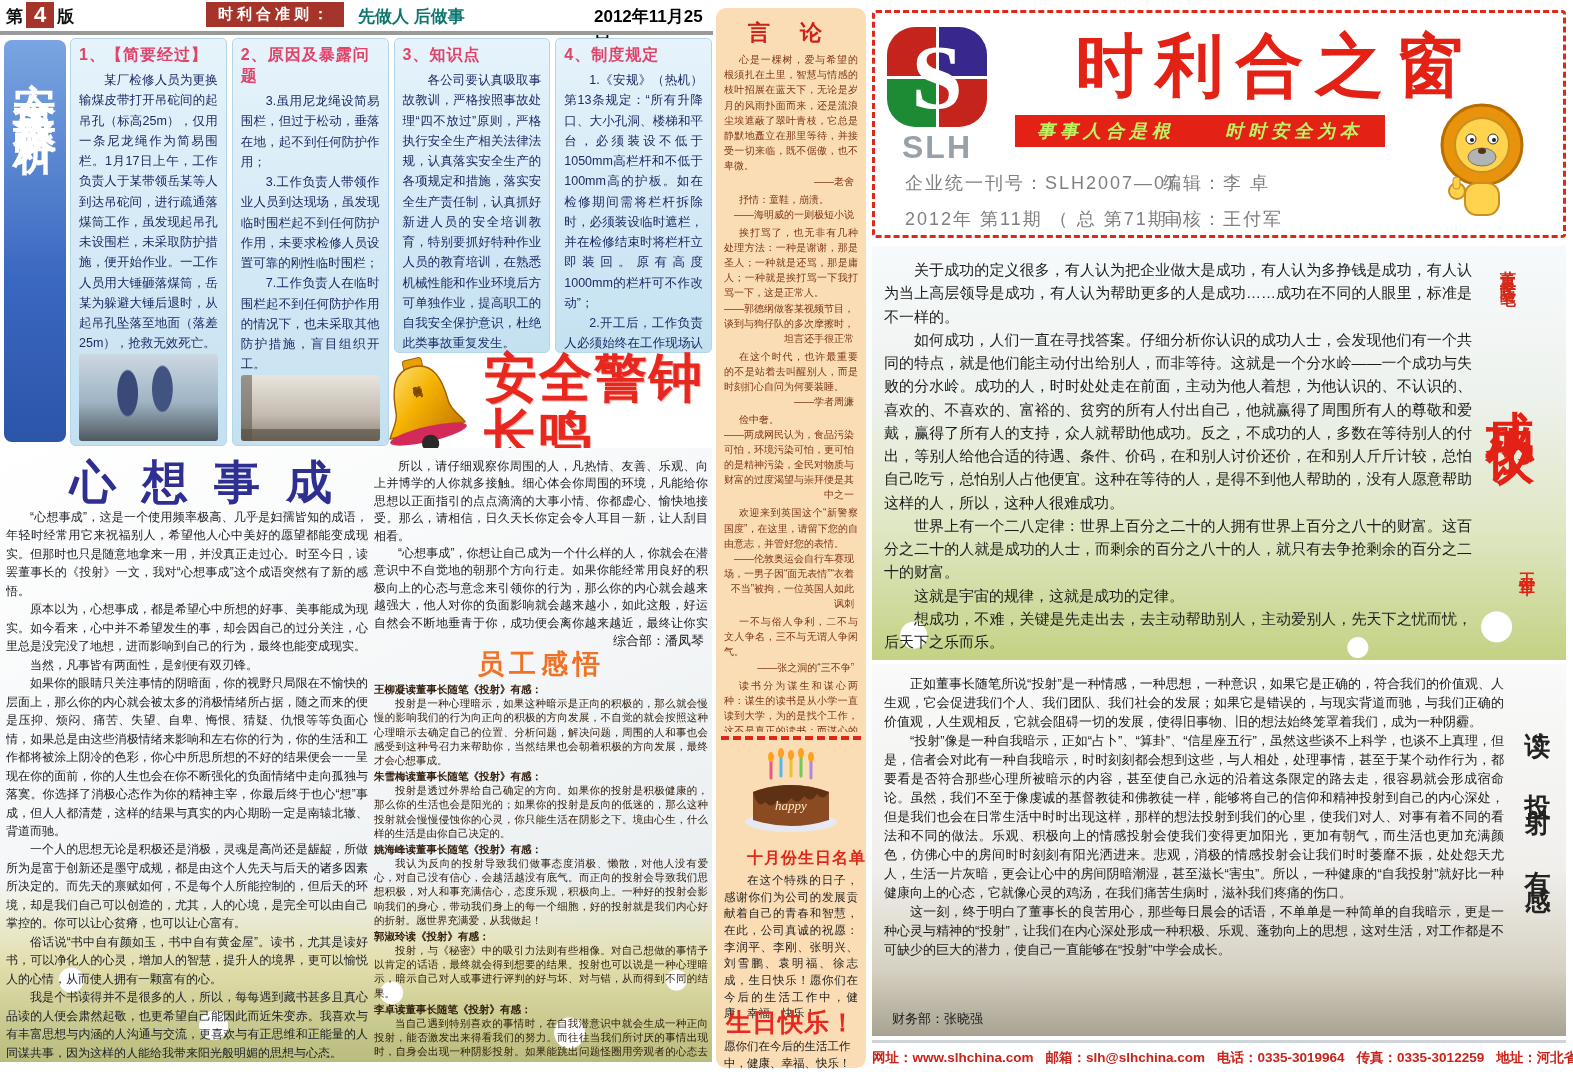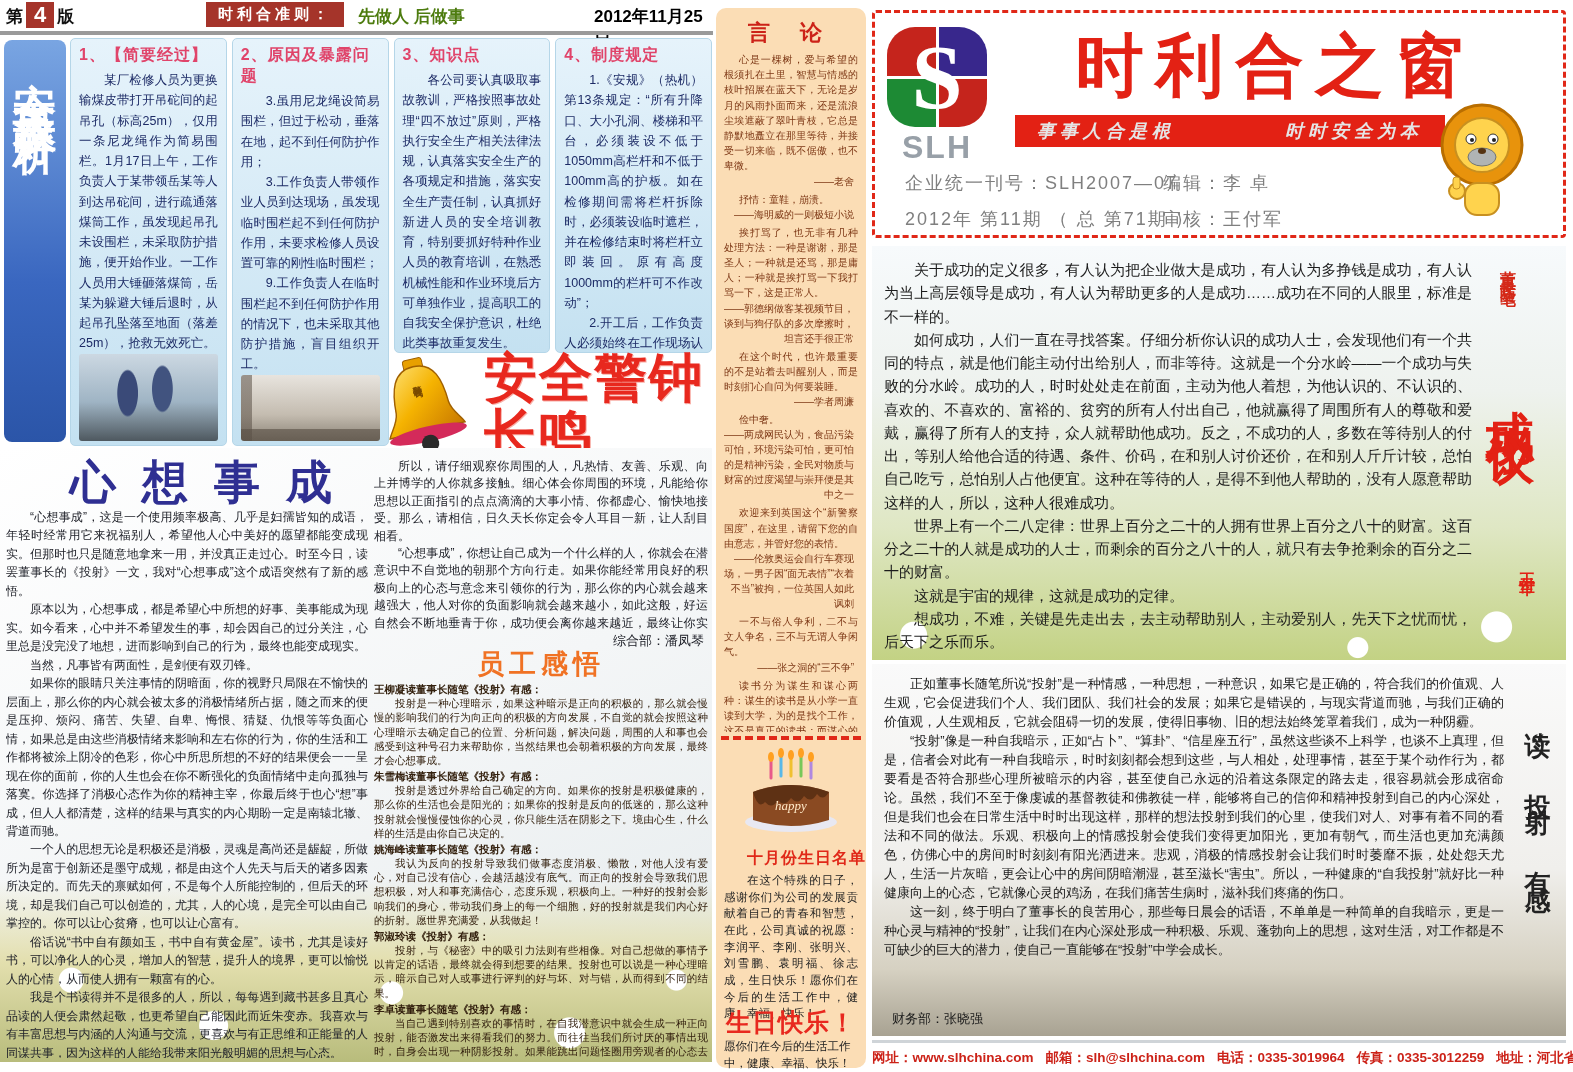--- a/index.html
+++ b/index.html
@@ -8,21 +8,21 @@
   .abs{position:absolute;}
   p{margin:0;}
 
   
   .lp-header{left:6px;top:2px;width:706px;height:28px;font-size:17px;font-weight:bold;}
   .ed-prefix,.ed-suffix{font-size:17px;font-weight:bold;}
   .ed-num{display:inline-block;background:#a5342a;color:#fff;font-size:22px;font-weight:900;
           padding:0 8px;margin:0 3px;line-height:26px;}
   .motto-box{position:absolute;left:200px;top:0;background:#a5342a;color:#fff;font-size:15px;
              font-weight:bold;letter-spacing:4px;padding:3px 12px;}
-  .motto-text{position:absolute;left:352px;top:3px;font-size:17px;font-weight:bold;color:#4d7c0f;}
+  .motto-text{position:absolute;left:352px;top:3px;font-size:17px;font-weight:bold;color:#0f766e;}
   .lp-date{position:absolute;left:588px;top:3px;font-size:17px;font-weight:bold;color:#000;}
   .lp-rule{left:0;top:31px;width:713px;height:4px;background:#9a9a9a;}
 
   
   .safety-strip{left:4px;top:40px;width:62px;height:402px;border-radius:8px;
     background:linear-gradient(180deg,#79a5e2 0%,#3a67c0 60%,#2b55a8 100%);
     display:flex;align-items:flex-start;justify-content:center;padding-top:8px;box-sizing:border-box;}
   .safety-strip span{writing-mode:vertical-rl;text-orientation:upright;color:#fff;
     font-size:43px;font-weight:900;letter-spacing:10px;line-height:1;}
 
@@ -102,22 +102,22 @@
   .q1{background:#c5241c;border-top-left-radius:28px;}
   .q2{background:#38278c;border-top-right-radius:28px;}
   .q3{background:#1d8a34;border-bottom-left-radius:28px;}
   .q4{background:#c5241c;border-bottom-right-radius:28px;}
   .slogo-s{position:absolute;left:12px;top:14px;width:100px;height:100px;display:flex;align-items:center;
     justify-content:center;font-size:92px;font-weight:900;color:#fff;font-family:"Liberation Serif",serif;line-height:1;}
   .slh-text{position:absolute;left:12px;top:116px;width:100px;text-align:center;font-size:32px;
     font-weight:800;color:#98a0a8;letter-spacing:2px;}
   .paper-title{position:absolute;left:128px;top:8px;width:545px;text-align:center;font-size:68px;
     font-weight:900;color:#e32114;letter-spacing:12px;font-family:"Liberation Serif",serif;}
-  .slogan-bar{position:absolute;left:140px;top:102px;width:430px;height:32px;background:#e32114;
-    color:#e5e5e5;display:flex;justify-content:space-between;align-items:center;padding:0 22px;
+  .slogan-bar{position:absolute;left:140px;top:102px;width:370px;height:32px;background:#e32114;
+    color:#bef264;display:flex;justify-content:space-between;align-items:center;padding:0 22px;
     box-sizing:border-box;font-size:18px;font-weight:bold;font-style:italic;letter-spacing:5px;}
   .mast-info{position:absolute;font-size:18px;color:#7f7f7f;letter-spacing:2px;}
   .mi1{left:30px;top:158px;} .mi2{left:30px;top:194px;}
   .mi3{left:288px;top:158px;} .mi4{left:288px;top:194px;}
   .lion{position:absolute;left:552px;top:86px;}
 
   
   .chairman{left:872px;top:246px;width:694px;height:414px;
     background:
      radial-gradient(circle at 6% 94%,#fff 0 13px,rgba(255,255,255,0) 14px),
@@ -165,21 +165,21 @@
   <div class="abs scols">
     <div class="scol">
       <h3>1、【简要经过】</h3>
       <p>某厂检修人员为更换输煤皮带打开吊砣间的起吊孔（标高25m），仅用一条尼龙绳作为简易围栏。1月17日上午，工作负责人于某带领岳某等人到达吊砣间，进行疏通落煤筒工作，虽发现起吊孔未设围栏，未采取防护措施，便开始作业。一工作人员用大锤砸落煤筒，岳某为躲避大锤后退时，从起吊孔坠落至地面（落差25m），抢救无效死亡。</p>
       <div class="photo photo1"></div>
     </div>
     <div class="scol">
       <h3>2、原因及暴露问题</h3>
       <p>3.虽用尼龙绳设简易围栏，但过于松动，垂落在地，起不到任何防护作用；</p>
       <p>3.工作负责人带领作业人员到达现场，虽发现临时围栏起不到任何防护作用，未要求检修人员设置可靠的刚性临时围栏；</p>
-      <p>9.工作负责人在临时围栏起不到任何防护作用的情况下，也未采取其他防护措施，盲目组织开工。</p>
+      <p>7.工作负责人在临时围栏起不到任何防护作用的情况下，也未采取其他防护措施，盲目组织开工。</p>
       <div class="photo photo2"></div>
     </div>
     <div class="scol short">
       <h3>3、知识点</h3>
       <p>各公司要认真吸取事故教训，严格按照事故处理“四不放过”原则，严格执行安全生产相关法律法规，认真落实安全生产的各项规定和措施，落实安全生产责任制，认真抓好新进人员的安全培训教育，特别要抓好特种作业人员的教育培训，在熟悉机械性能和作业环境后方可单独作业，提高职工的自我安全保护意识，杜绝此类事故重复发生。</p>
 
     </div>
     <div class="scol short">
       <h3>4、制度规定</h3>
       <p>1.《安规》（热机）第13条规定：“所有升降口、大小孔洞、楼梯和平台，必须装设不低于1050mm高栏杆和不低于100mm高的护板。如在检修期间需将栏杆拆除时，必须装设临时遮栏，并在检修结束时将栏杆立即装回。原有高度1000mm的栏杆可不作改动”；</p>

